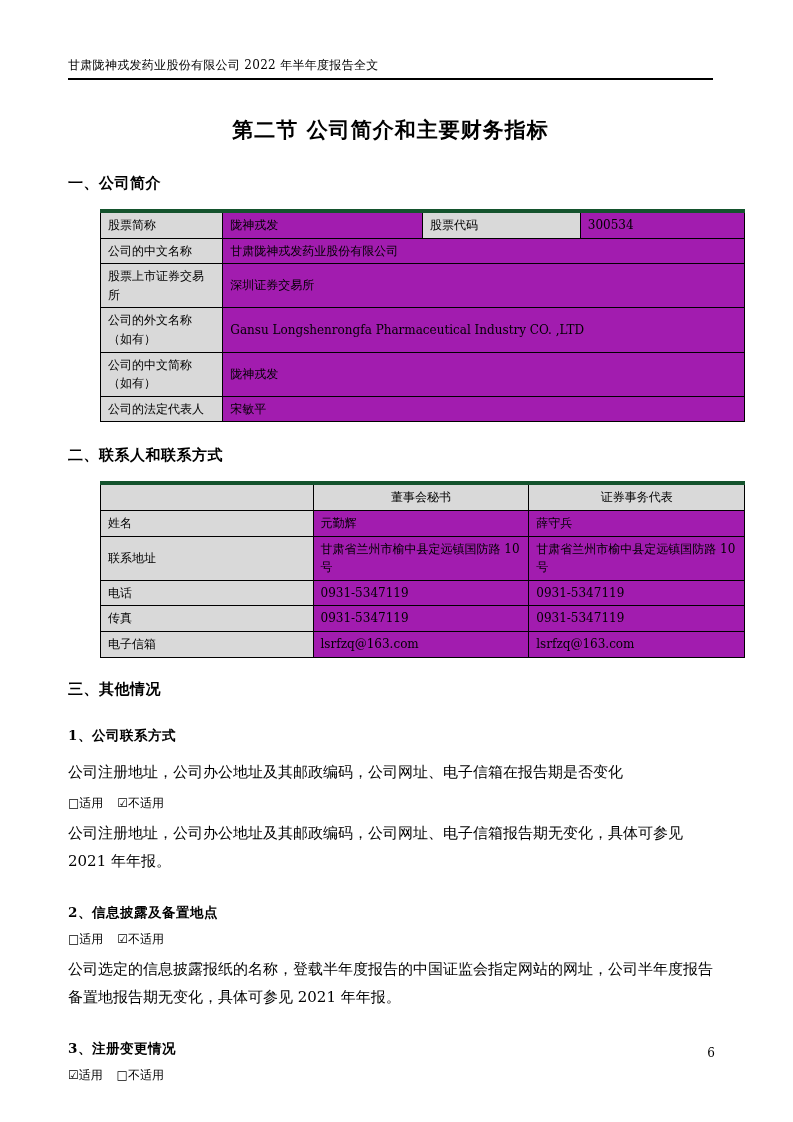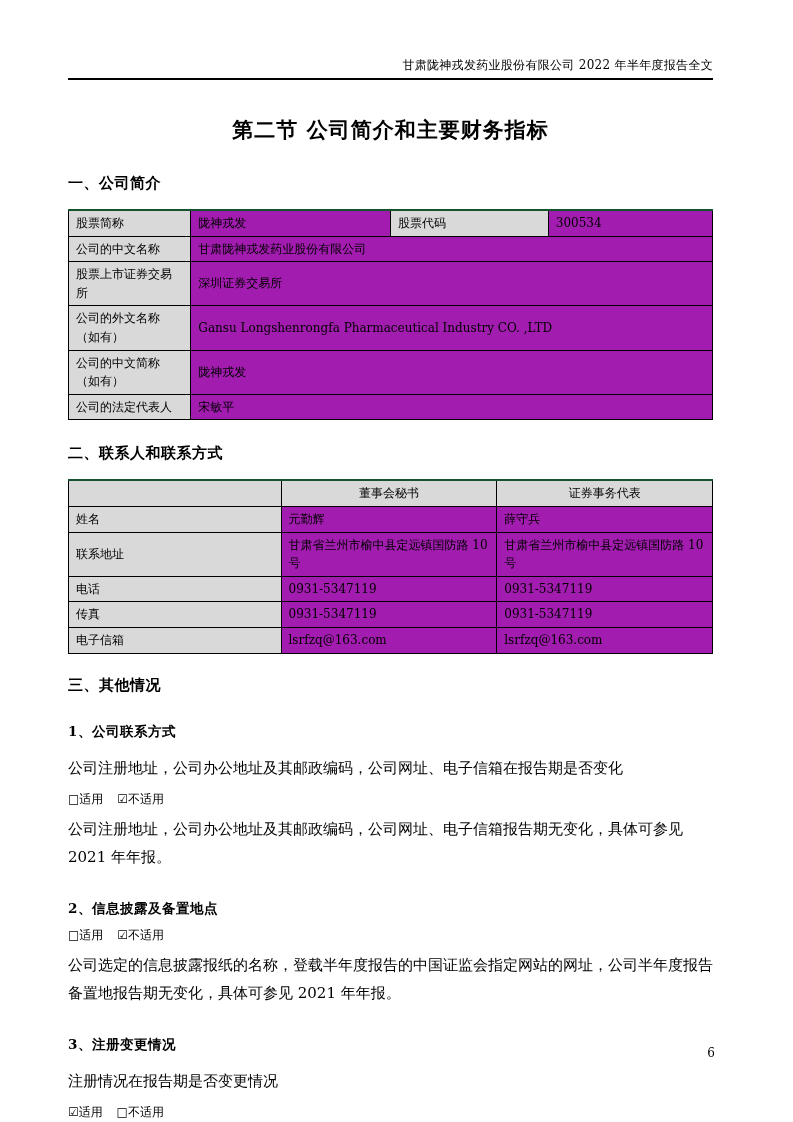--- a/index.html
+++ b/index.html
@@ -7,21 +7,20 @@
     position:relative;
     width:793px;height:1122px;
     background:#ffffff;
     font-family:"DejaVu Serif","Liberation Serif",serif;
     color:#000;
     overflow:hidden;
   }
   .content{position:absolute;left:68px;top:0;width:645px;}
   .doc-header{
     margin-top:57px;
-    text-align:right;
     font-size:12px;
     letter-spacing:0.3px;
     padding-bottom:4px;
     border-bottom:2px solid #000;
   }
   .title{
     margin:36px 0 0 0;
     font-size:21px;
     font-weight:bold;
     text-align:center;
@@ -58,21 +57,21 @@
     font-size:12px;
   }
   table.tbl td{
     border:1px solid #000;
     padding:3px 7px;
     line-height:1.55;
     vertical-align:middle;
     word-break:break-all;
     background:#a21caf;
   }
-  table.tbl{border-top:2px solid #14532d;}
+  table.tbl{border-top:4px solid #14532d;margin-left:32px;}
   td.g{background:#d9d9d9 !important;}
   td.ctr{text-align:center;}
   .t1 td{height:16px;}
   .t2 td{height:16px;}
   .page-number{
     position:absolute;
     right:78px;
     bottom:62px;
     font-size:12px;
   }
@@ -181,21 +180,20 @@
     <div class="para" style="margin-top:6px;">公司注册地址，公司办公地址及其邮政编码，公司网址、电子信箱报告期无变化，具体可参见 2021 年年报。</div>
 
     <div class="sub-heading">2、信息披露及备置地点</div>
     <div class="chk-line">
       <span class="chk">□适用</span>
       <span>☑不适用</span>
     </div>
     <div class="para" style="margin-top:6px;">公司选定的信息披露报纸的名称，登载半年度报告的中国证监会指定网站的网址，公司半年度报告备置地报告期无变化，具体可参见 2021 年年报。</div>
 
     <div class="sub-heading">3、注册变更情况</div>
-    <div class="para">注册情况在报告期是否变更情况</div>
     <div class="chk-line">
       <span class="chk">☑适用</span>
       <span>□不适用</span>
     </div>
 
   </div>
 
   <div class="page-number">6</div>
 </div>
 

